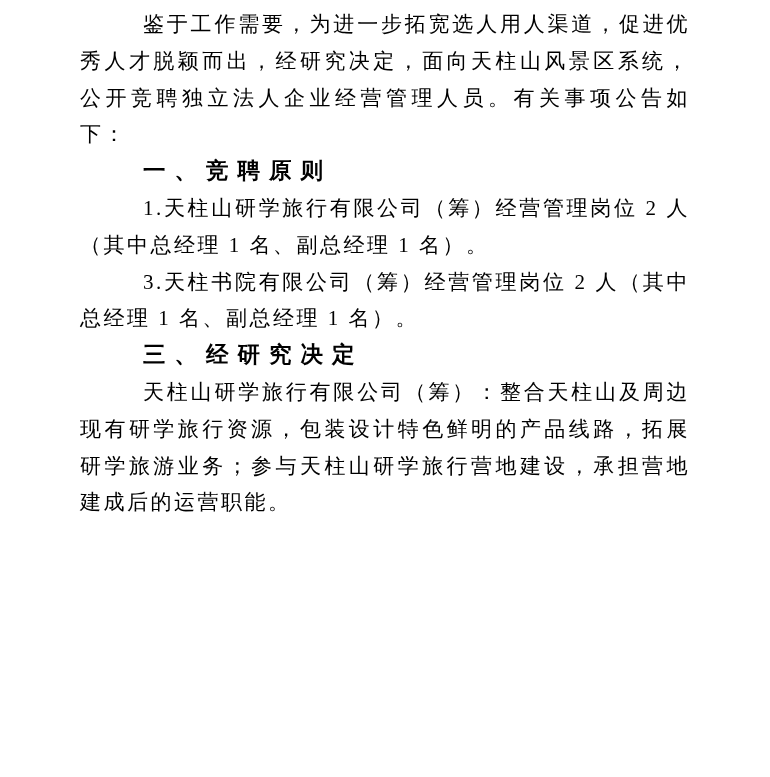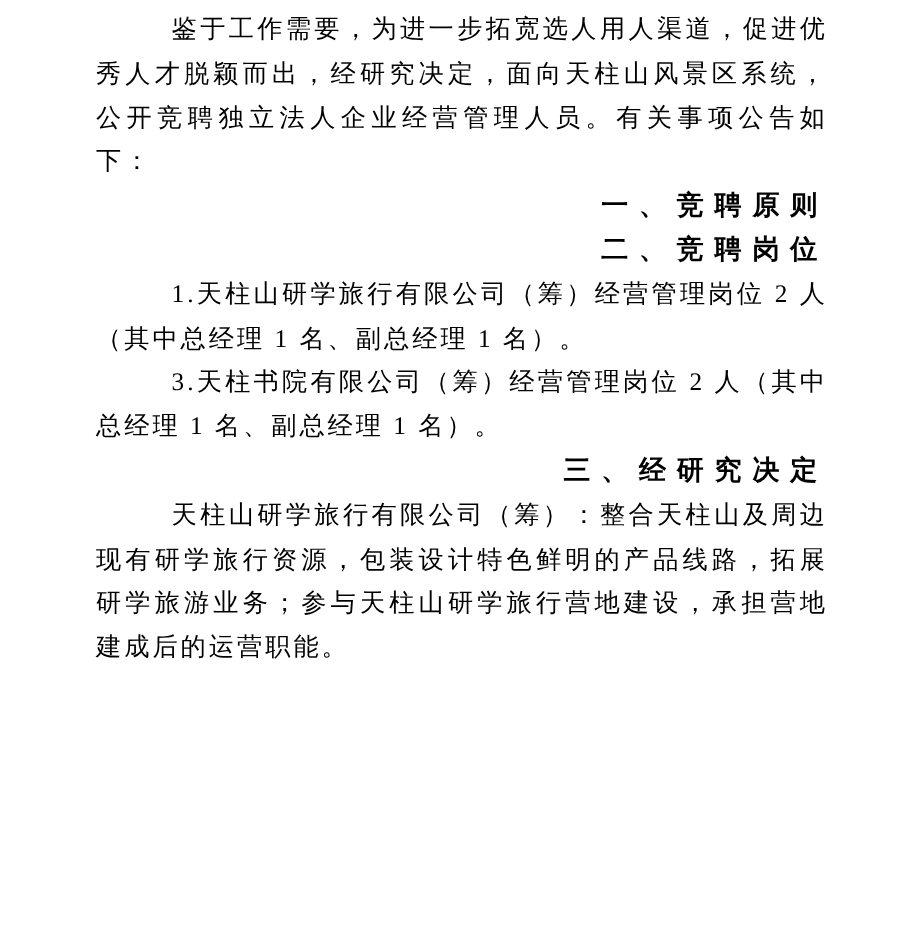--- a/index.html
+++ b/index.html
@@ -29,32 +29,31 @@
     letter-spacing: 2.5px;
     text-align: justify;
     text-justify: inter-ideograph;
     text-indent: 63px;
   }
   .doc-body p.heading {
     font-family: "Liberation Sans", "DejaVu Sans", sans-serif;
     font-weight: bold;
     font-size: 22.5px;
     letter-spacing: 9px;
-    text-align: right;
+    text-align: left;
   }
   .doc-body .lead {
     font-weight: normal;
   }
 </style>
 </head>
 <body style="background: rgb(255, 255, 255);">
 
 <div class="page" style="background: rgb(255, 255, 255);">
   <div class="doc-body" id="doc-content" style="color: rgb(0, 0, 0);">
       <p class="body"><span>鉴于工作需要，为进一步拓宽选人用人渠道，促进优秀人才脱颖而出，经研究决定，面向天柱山风景区系统，公开竞聘独立法人企业经营管理人员。有关事项公告如下：</span></p>
       <p class="heading"><span>一、竞聘原则</span></p>
-      <p class="heading"><span>二、竞聘岗位</span></p>
       <p class="body"><span>1.天柱山研学旅行有限公司（筹）经营管理岗位 2 人（其中总经理 1 名、副总经理 1 名）。</span></p>
       <p class="body"><span>3.天柱书院有限公司（筹）经营管理岗位 2 人（其中总经理 1 名、副总经理 1 名）。</span></p>
       <p class="heading"><span>三、经研究决定</span></p>
       <p class="body"><span class="lead">天柱山研学旅行有限公司（筹）：</span><span>整合天柱山及周边现有研学旅行资源，包装设计特色鲜明的产品线路，拓展研学旅游业务；参与天柱山研学旅行营地建设，承担营地建成后的运营职能。</span></p>
     </div>
 </div>
 
 </body></html>

